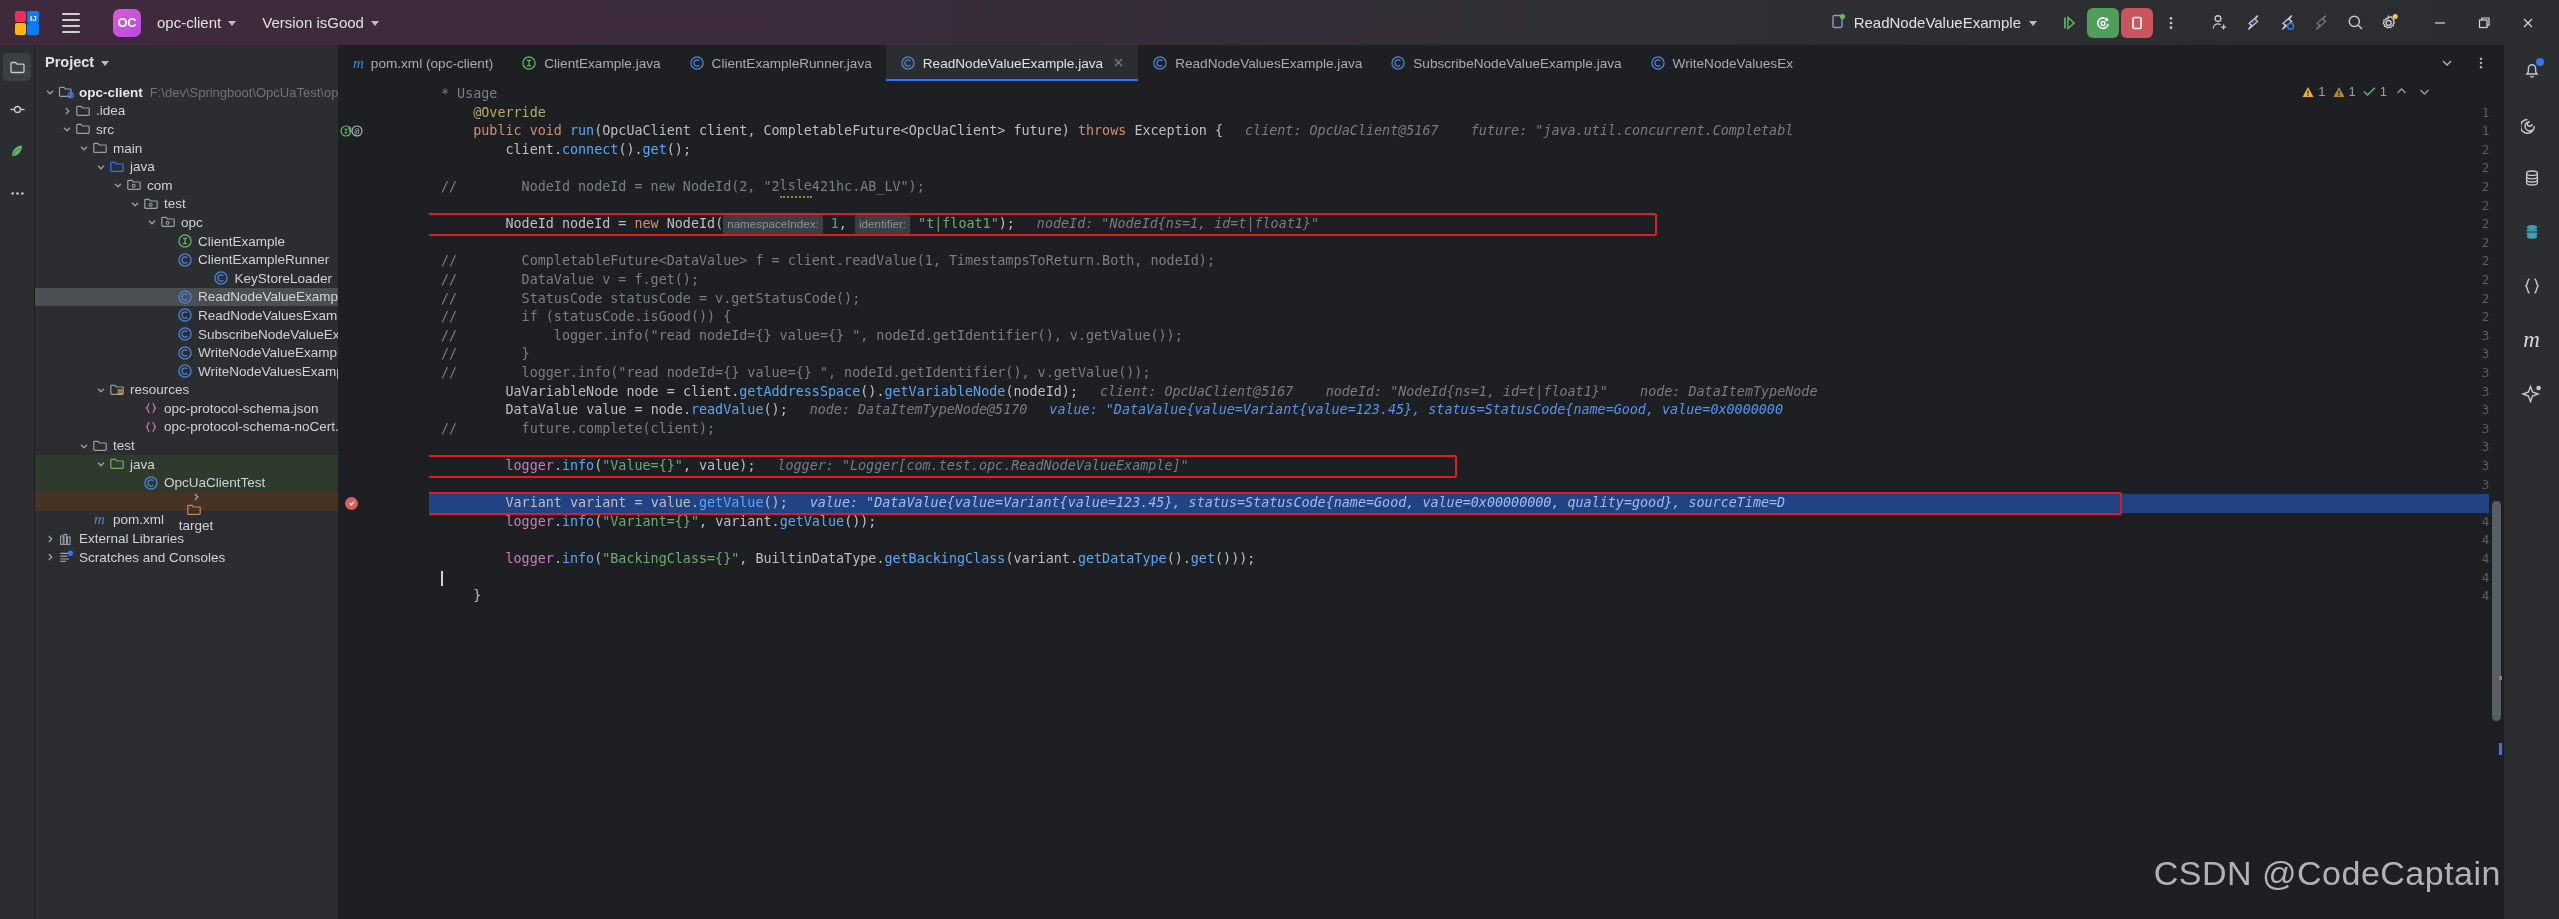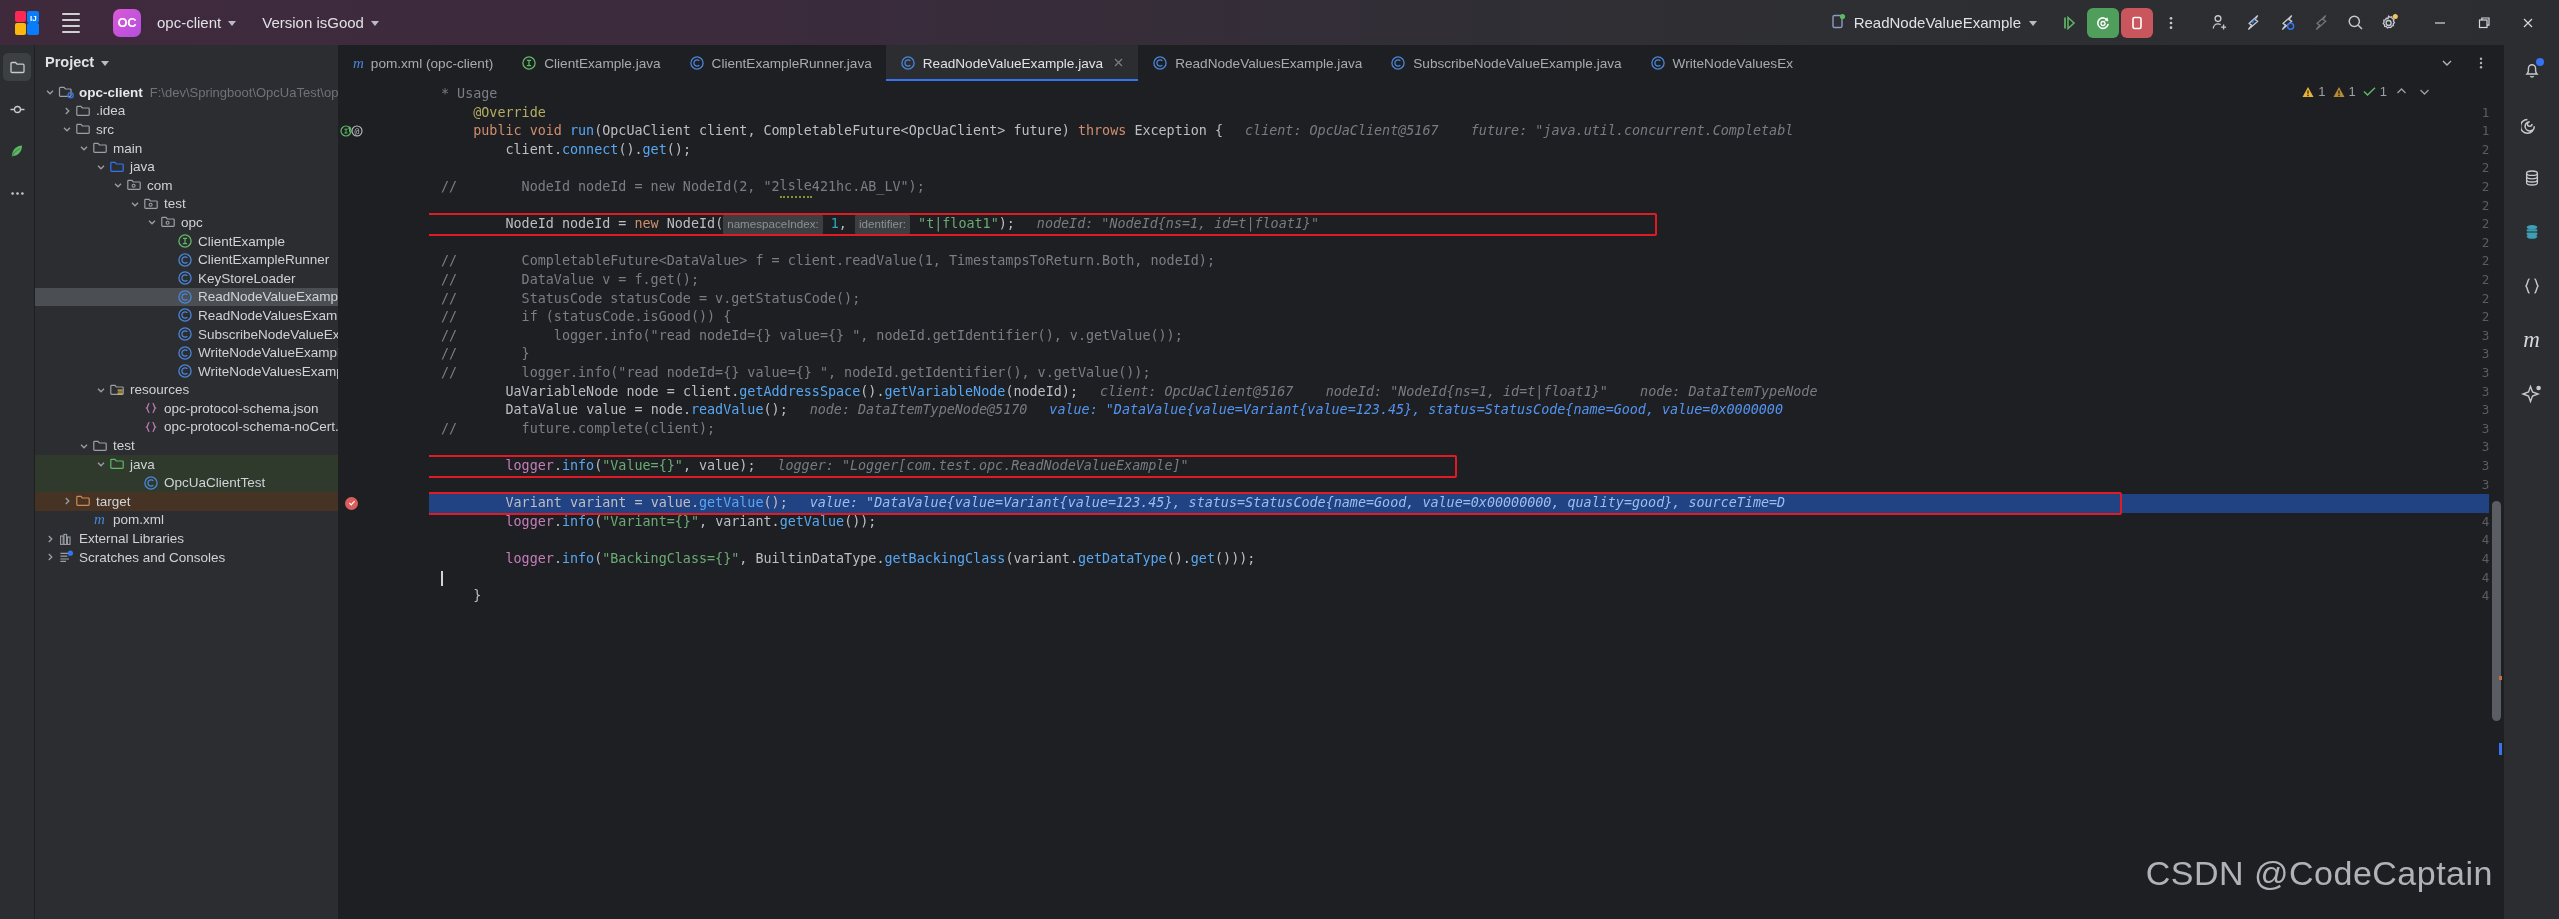--- a/index.html
+++ b/index.html
@@ -121,21 +121,21 @@
   .scroll-thumb { position:absolute; right:2px; width:9px; background:#5a5d63; border-radius:5px; }
 
   
   .rstrip {
     width: 56px; min-width:56px; background:#2b2d30; border-left:1px solid #1e1f22;
     display:flex; flex-direction:column; align-items:center; padding-top: 10px; gap: 24px;
   }
   .rsicon { width:34px;height:30px;display:flex;align-items:center;justify-content:center;border-radius:5px;cursor:pointer;position:relative;}
 
   .watermark {
-    position:absolute; right: 66px; bottom: 26px; color:#c9ccd1; opacity:.85;
+    position:absolute; right: 58px; bottom: 26px; color:#c9ccd1; opacity:.85;
     font-size: 34px; font-family:"Liberation Sans",sans-serif; letter-spacing:.5px; z-index: 40; pointer-events:none;
   }
   .breakpoint { width:13px;height:13px;border-radius:50%;background:#db5c5c; display:flex;align-items:center;justify-content:center;}
   .caretline { position:absolute; width:1.5px; background:#cfd2d6; height:15px; }
 </style>
 </head>
 <body>
 
 <div class="app">
 
@@ -435,21 +435,21 @@
           <div class="trow" style="padding-left: 127px;">
             <span class="arrow"></span>
             <span class="ic">
               <svg width="16" height="16" viewBox="0 0 16 16">
                 <circle cx="8" cy="8" r="6.1" fill="none" stroke="#4a86d8" stroke-width="1.3"></circle>
                 <path d="M10.3 5.9 A3.1 3.1 0 1 0 10.3 10.1" fill="none" stroke="#4a86d8" stroke-width="1.3"></path>
               </svg>
             </span>
             <span class="tlabel">ClientExampleRunner</span>
           </div>
-          <div class="trow" style="padding-left: 127px;">
+          <div class="trow" style="padding-left: 127px; justify-content: flex-end;">
             <span class="arrow"></span>
             <span class="ic">
               <svg width="16" height="16" viewBox="0 0 16 16">
                 <circle cx="8" cy="8" r="6.1" fill="none" stroke="#4a86d8" stroke-width="1.3"></circle>
                 <path d="M10.3 5.9 A3.1 3.1 0 1 0 10.3 10.1" fill="none" stroke="#4a86d8" stroke-width="1.3"></path>
               </svg>
             </span>
             <span class="tlabel">KeyStoreLoader</span>
           </div>
           <div class="trow sel" style="padding-left: 127px;">
@@ -565,21 +565,21 @@
           <div class="trow green" style="padding-left: 93px;">
             <span class="arrow"></span>
             <span class="ic">
               <svg width="16" height="16" viewBox="0 0 16 16">
                 <circle cx="8" cy="8" r="6.1" fill="none" stroke="#4a86d8" stroke-width="1.3"></circle>
                 <path d="M10.3 5.9 A3.1 3.1 0 1 0 10.3 10.1" fill="none" stroke="#4a86d8" stroke-width="1.3"></path>
               </svg>
             </span>
             <span class="tlabel">OpcUaClientTest</span>
           </div>
-          <div class="trow brown" style="padding-left: 25px;">
+          <div class="trow brown" style="padding-left: 25px; flex-direction: column;">
             <span class="arrow">
               <svg width="10" height="10" viewBox="0 0 10 10" fill="none" stroke="#9aa0a6" stroke-width="1.3">
                 <path d="M3.8 2 L6.8 5 L3.8 8"></path>
               </svg>
             </span>
             <span class="ic">
               <svg width="16" height="16" viewBox="0 0 16 16">
                 <path d="M1.8 4.2 A.8 .8 0 0 1 2.6 3.4 H6 L7.3 5 H13.4 A.8 .8 0 0 1 14.2 5.8 V11.6 A.8 .8 0 0 1 13.4 12.4 H2.6 A.8 .8 0 0 1 1.8 11.6 Z" fill="none" stroke="#d08a50" stroke-width="1.2"></path>
               </svg>
             </span>

